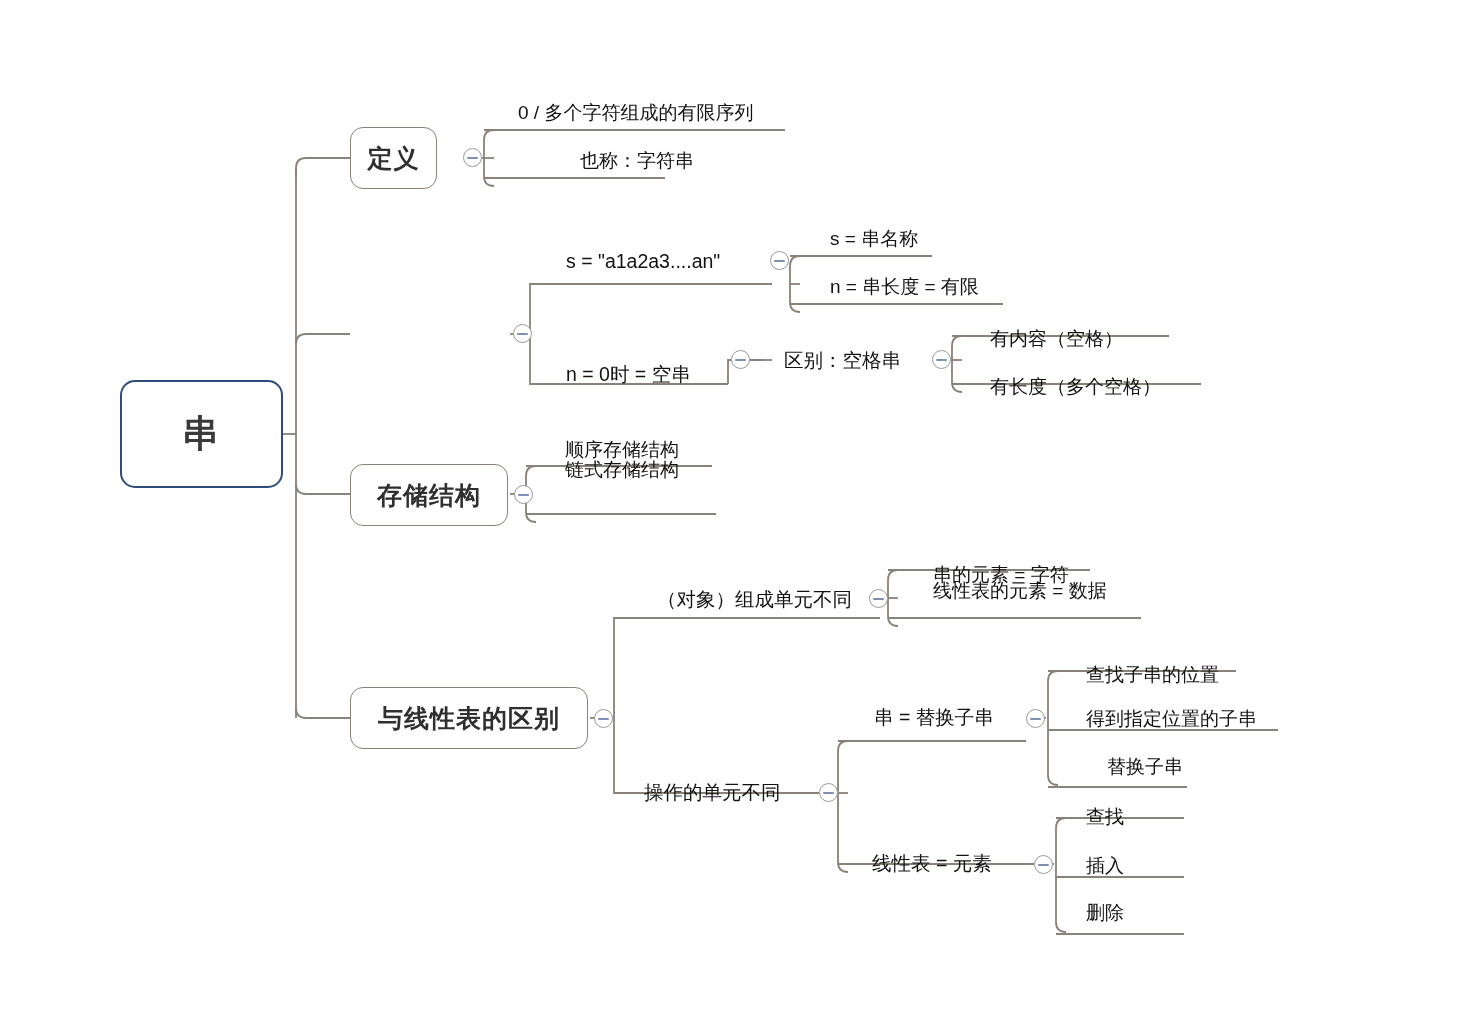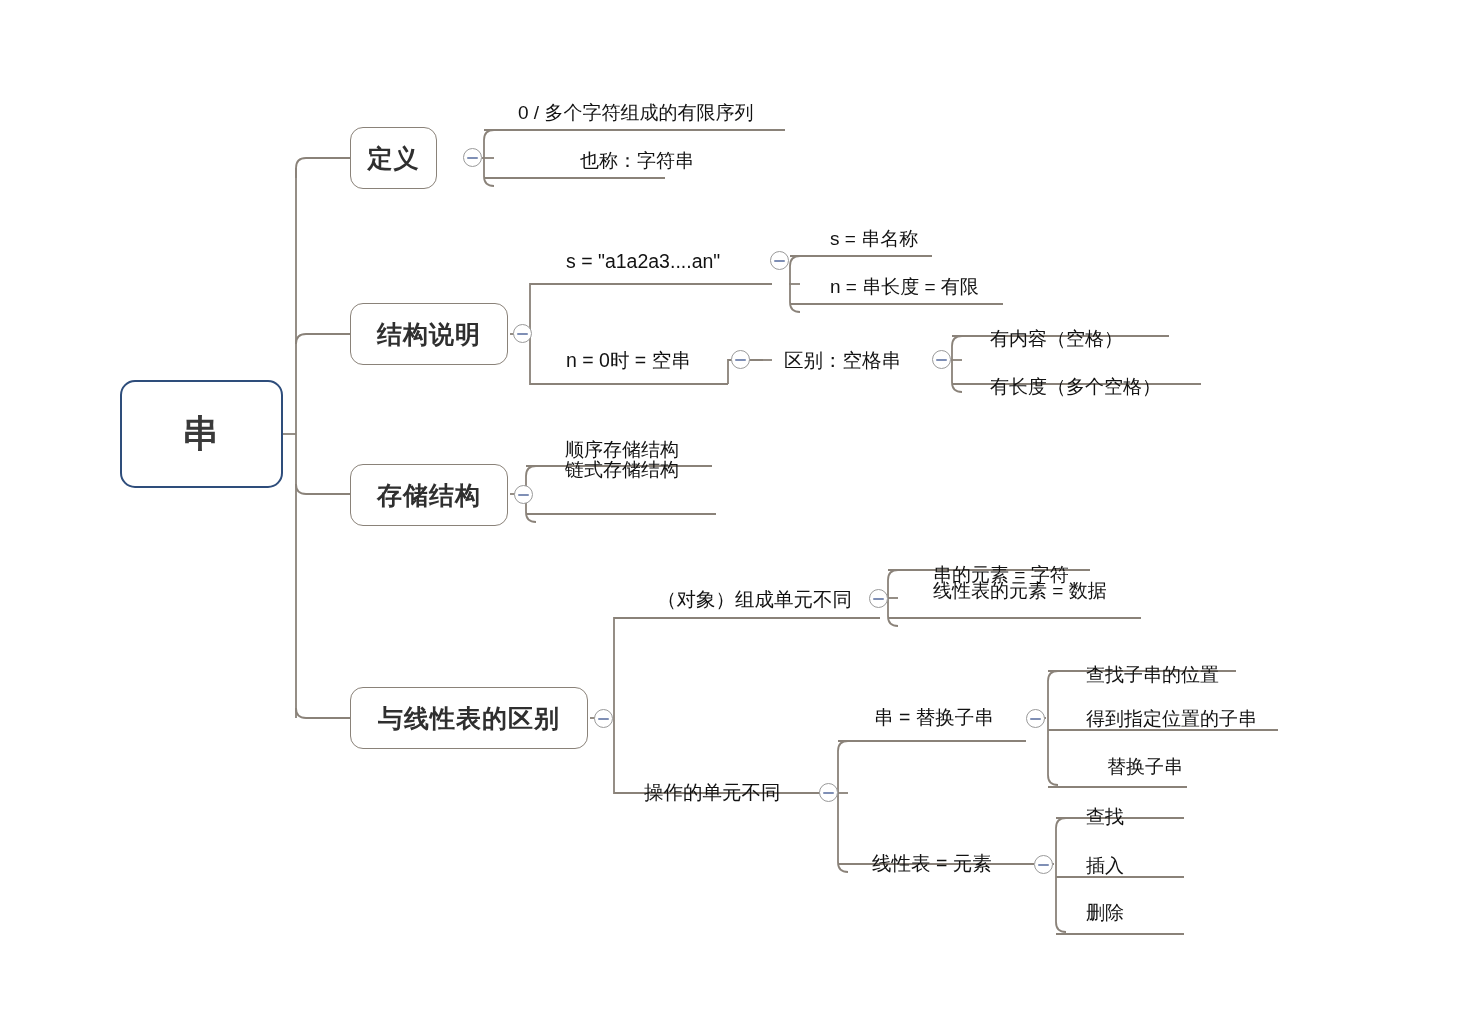--- a/index.html
+++ b/index.html
@@ -112,43 +112,40 @@
   </svg>
 
   <div class="root-node" style="left:120px;top:380px;width:163px;height:108px;">
     <span class="root-label">串</span>
   </div>
 
   <div class="branch-node" style="left:350px;top:127px;width:87px;height:62px;">
     <span class="branch-label">定义</span>
   </div>
 
-  <div class="branch-node" style="left:350px;top:303px;width:158px;height:62px;">
-    <span class="branch-label">结构说明</span>
-  </div>
 
   <div class="branch-node" style="left:350px;top:464px;width:158px;height:62px;">
     <span class="branch-label">存储结构</span>
   </div>
 
   <div class="branch-node" style="left:350px;top:687px;width:238px;height:62px;">
     <span class="branch-label">与线性表的区别</span>
   </div>
 
   <div class="tnode leaf" style="left:518px;top:103px;">
     <span>0 / 多个字符组成的有限序列</span>
   </div>
   <div class="tnode leaf" style="left:535px;top:151px;margin-left:45px;">
     <span>也称：字符串</span>
   </div>
 
   <div class="tnode mid" style="left:566px;top:252px;">
     <span>s = "a1a2a3....an"</span>
   </div>
-  <div class="tnode mid" style="left:566px;top:351px;">
+  <div class="tnode mid" style="left:566px;top:365px;">
     <span>n = 0时 = 空串</span>
   </div>
 
   <div class="tnode leaf" style="left:830px;top:229px;">
     <span>s = 串名称</span>
   </div>
   <div class="tnode leaf" style="left:830px;top:277px;">
     <span>n = 串长度 = 有限</span>
   </div>
 

